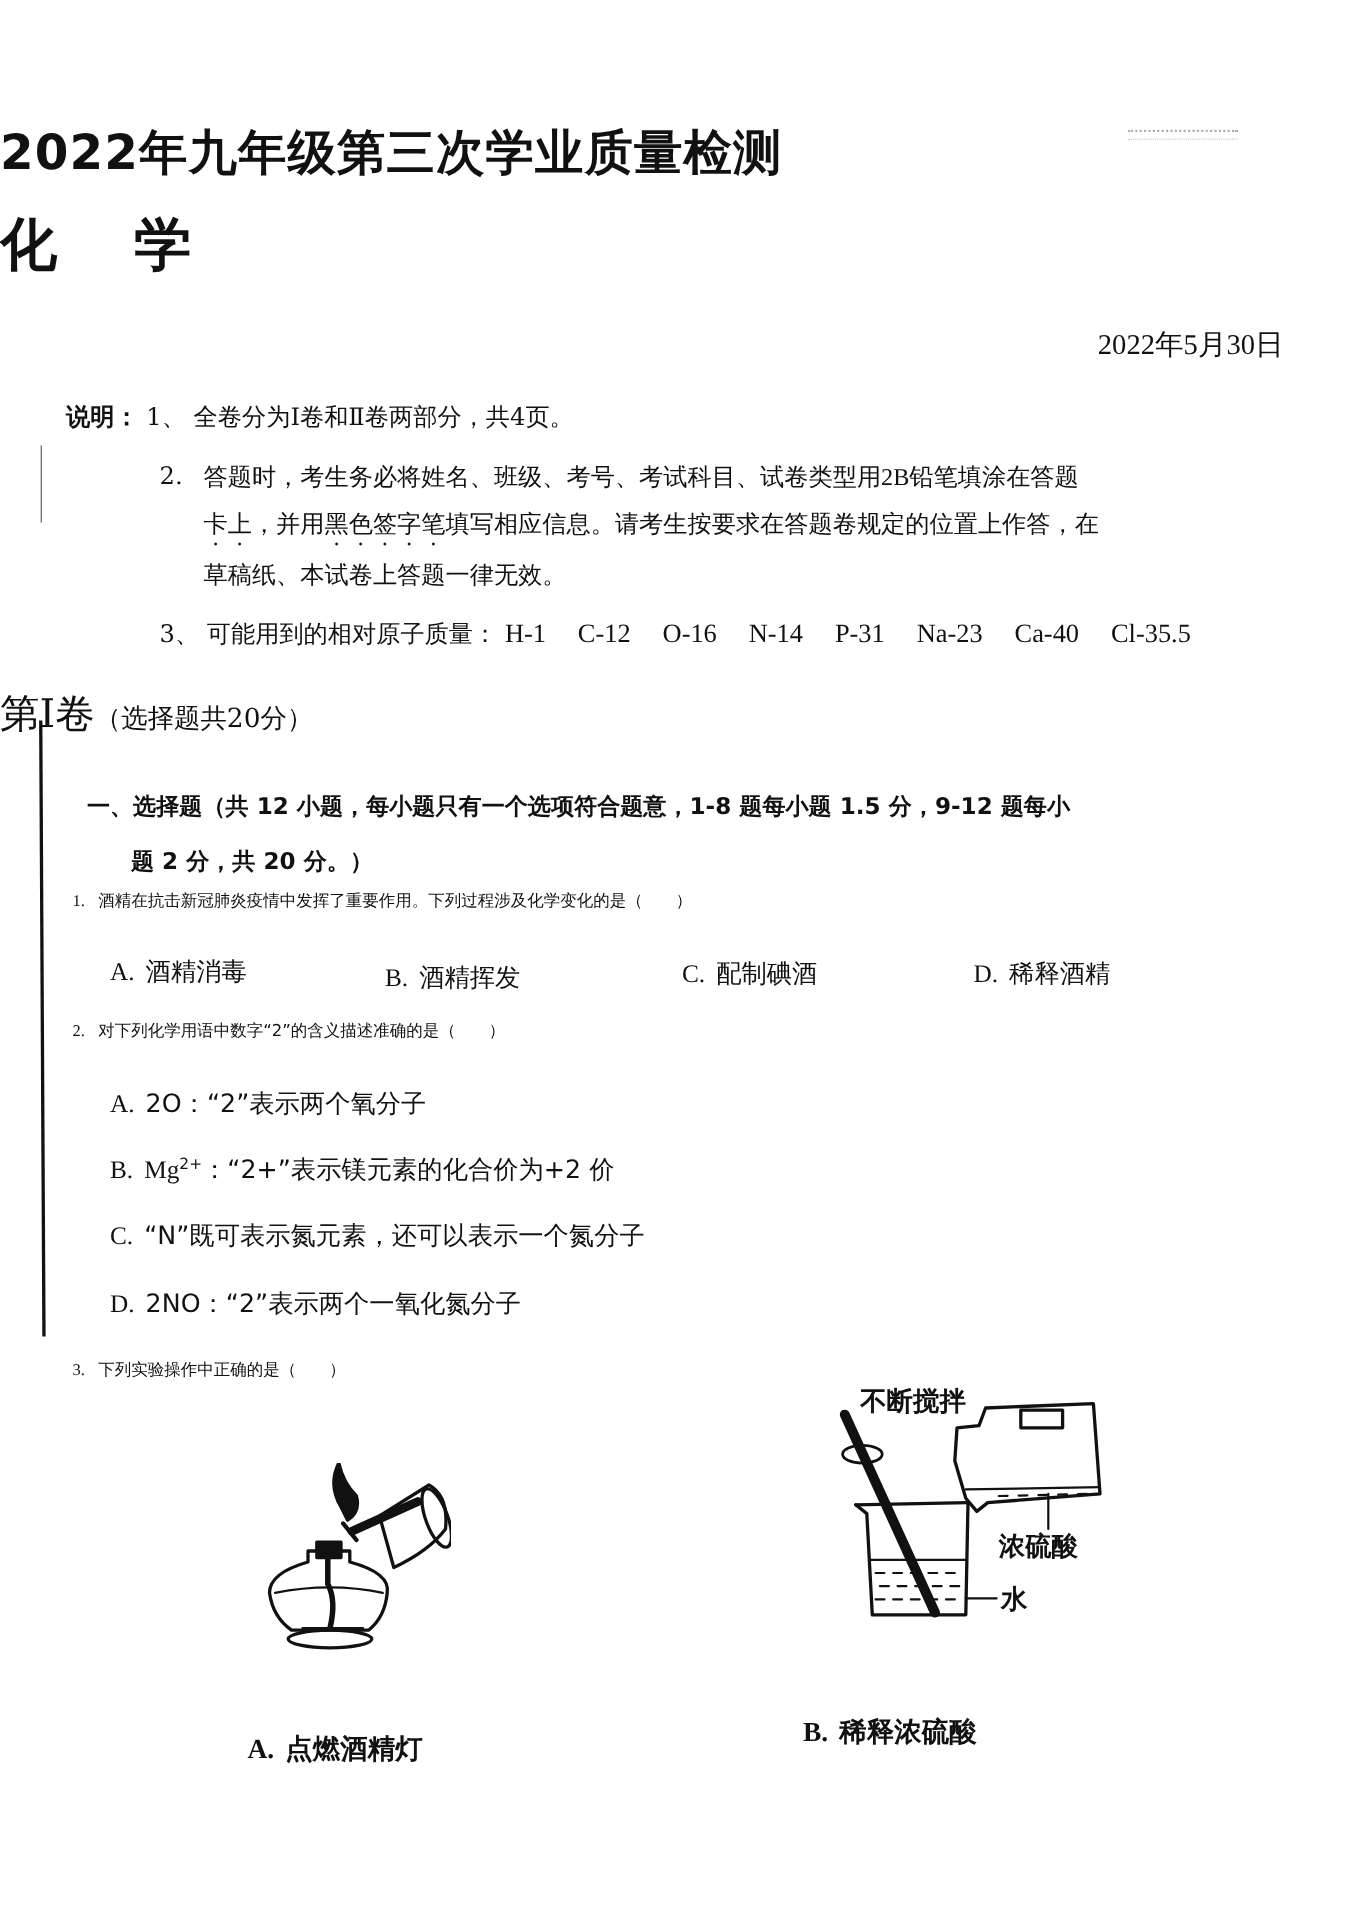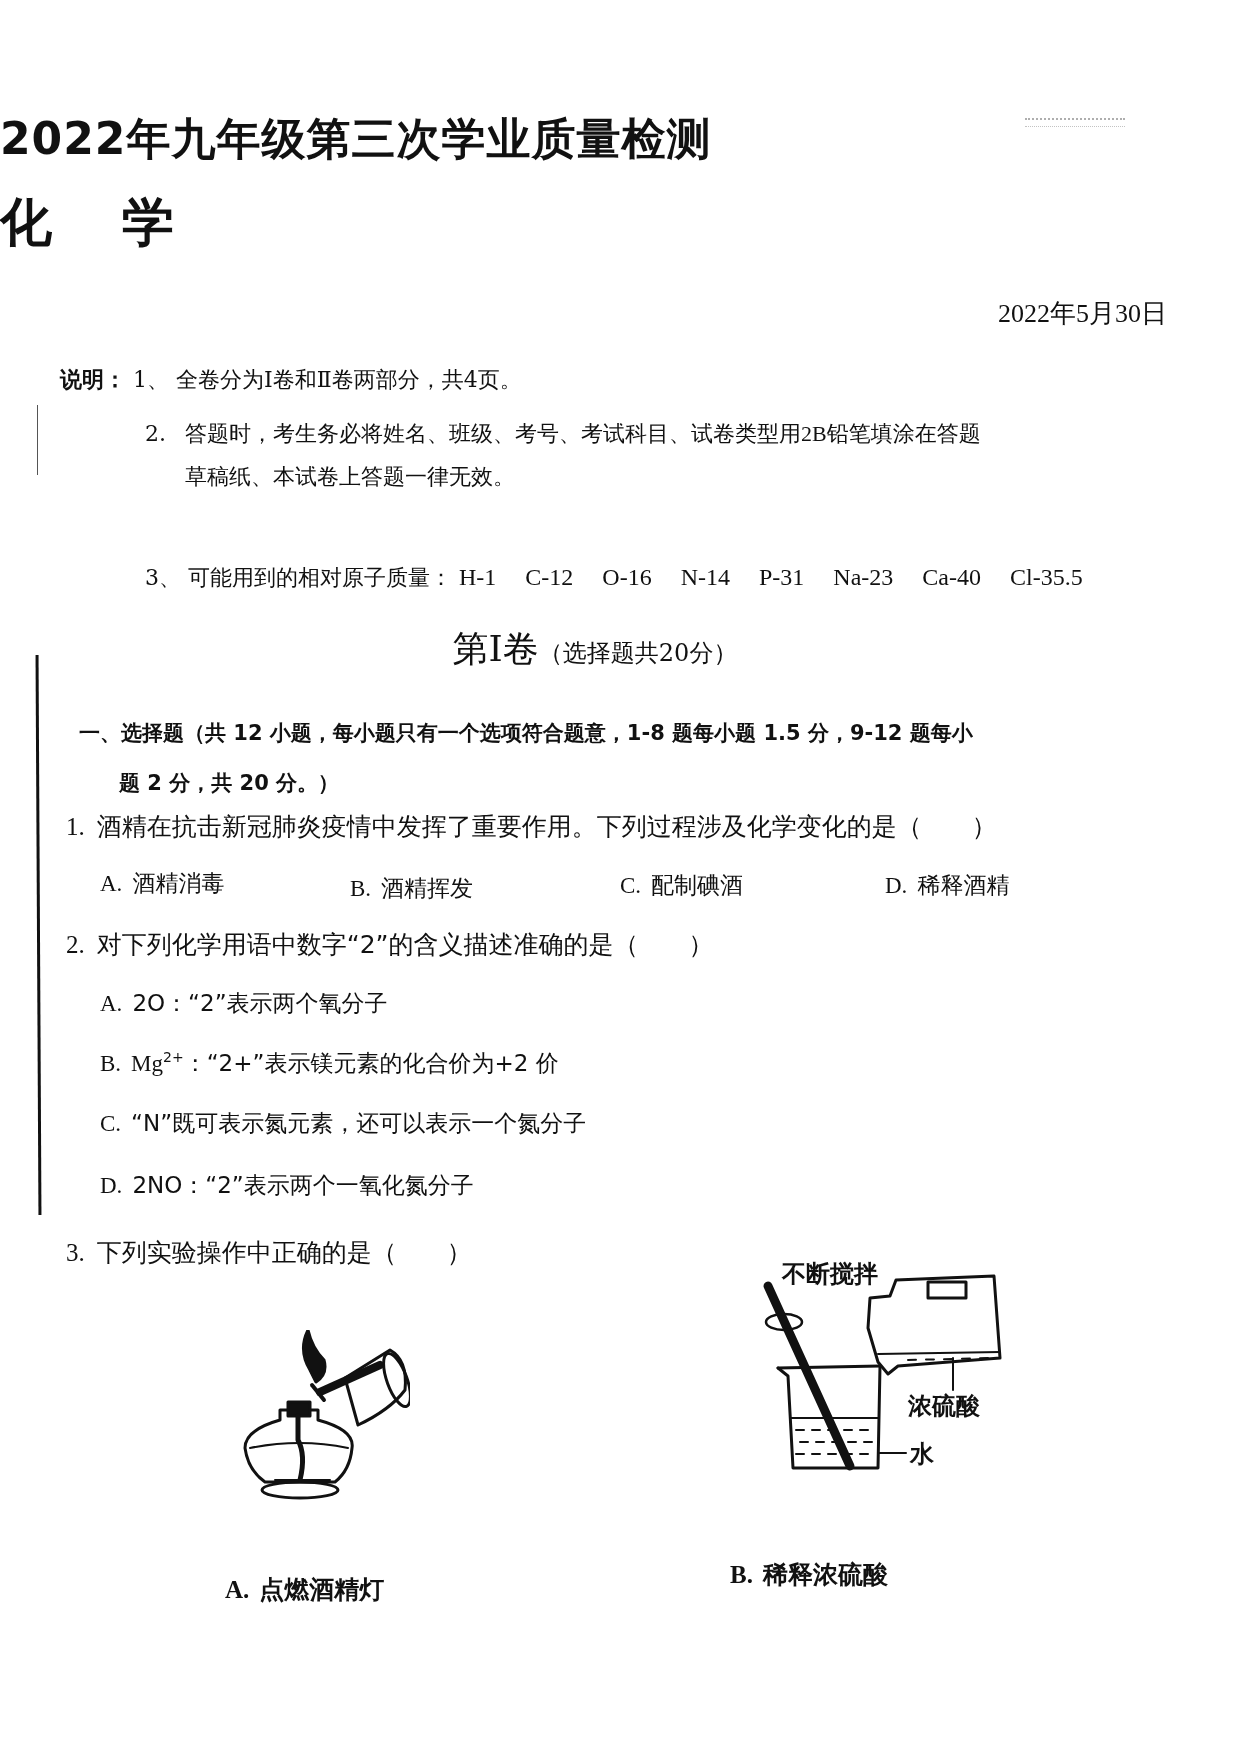--- a/index.html
+++ b/index.html
@@ -57,37 +57,36 @@
     }
     .note-item {
       left: 145px; width: 1030px;
       font-size: 22px;
       line-height: 43px;
     }
     .emph { text-emphasis: dot; -webkit-text-emphasis: dot; text-emphasis-position: under; }
     .masses span { margin-right: 22px; font-family: "Liberation Serif", serif; font-size: 24px; }
     .section-title {
       left: 0; width: 1156px; top: 625px;
-      text-align: center;
+      text-align: left;
       font-size: 36px;
-      padding-left: 17px;
     }
     .section-title .sub { font-size: 24px; }
     .part-header {
       left: 62px; width: 1120px; top: 708px;
       font-family: "DejaVu Sans", "Liberation Sans", sans-serif;
       font-weight: bold;
       font-size: 21px;
       line-height: 50px;
       margin-left: 17px;
     }
     .part-header .line2 { padding-left: 40px; display: block; }
     .q-text {
       font-family: "DejaVu Sans", "Liberation Sans", sans-serif;
-      font-size: 25px;
+      font-size: 15px;
     }
     .opt {
       font-family: "DejaVu Sans", "Liberation Sans", sans-serif;
       font-size: 23px;
     }
     .opt .letter { font-family: "Liberation Serif", serif; margin-right: 10px; }
     .q-num { font-family: "Liberation Serif", serif; margin-right: 12px; }
     .left-rule {
       left: 37px; width: 3px; background: #111;
     }
@@ -113,20 +112,23 @@
 <div class="abs note-line" style="left:60px;top:358px;">
   <span class="note-label">说明：</span>
   <span>1、</span>
   <span>全卷分为Ⅰ卷和Ⅱ卷两部分，共4页。</span>
 </div>
 
 <div class="abs note-item" style="left:145px;top:412px;">
   <div style="position:absolute;left:0;top:0;">2.</div>
   <div style="padding-left:40px;font-family:Liberation Serif, serif;">
     <div>答题时，考生务必将姓名、班级、考号、考试科目、试卷类型用2B铅笔填涂在答题</div>
+    <div>
+      <span class="emph">卡上</span><span>，并用</span><span class="emph">黑色签字笔</span><span>填写相应信息。请考生按要求在答题卷规定的位置上作答，在</span>
+    </div>
     <div>草稿纸、本试卷上答题一律无效。</div>
   </div>
 </div>
 
 <div class="abs note-line" style="left:145px;top:555px;">
   <span>3、</span>
   <span>可能用到的相对原子质量：</span>
   <span class="masses">
     <span>H-1</span>
     <span>C-12</span>

